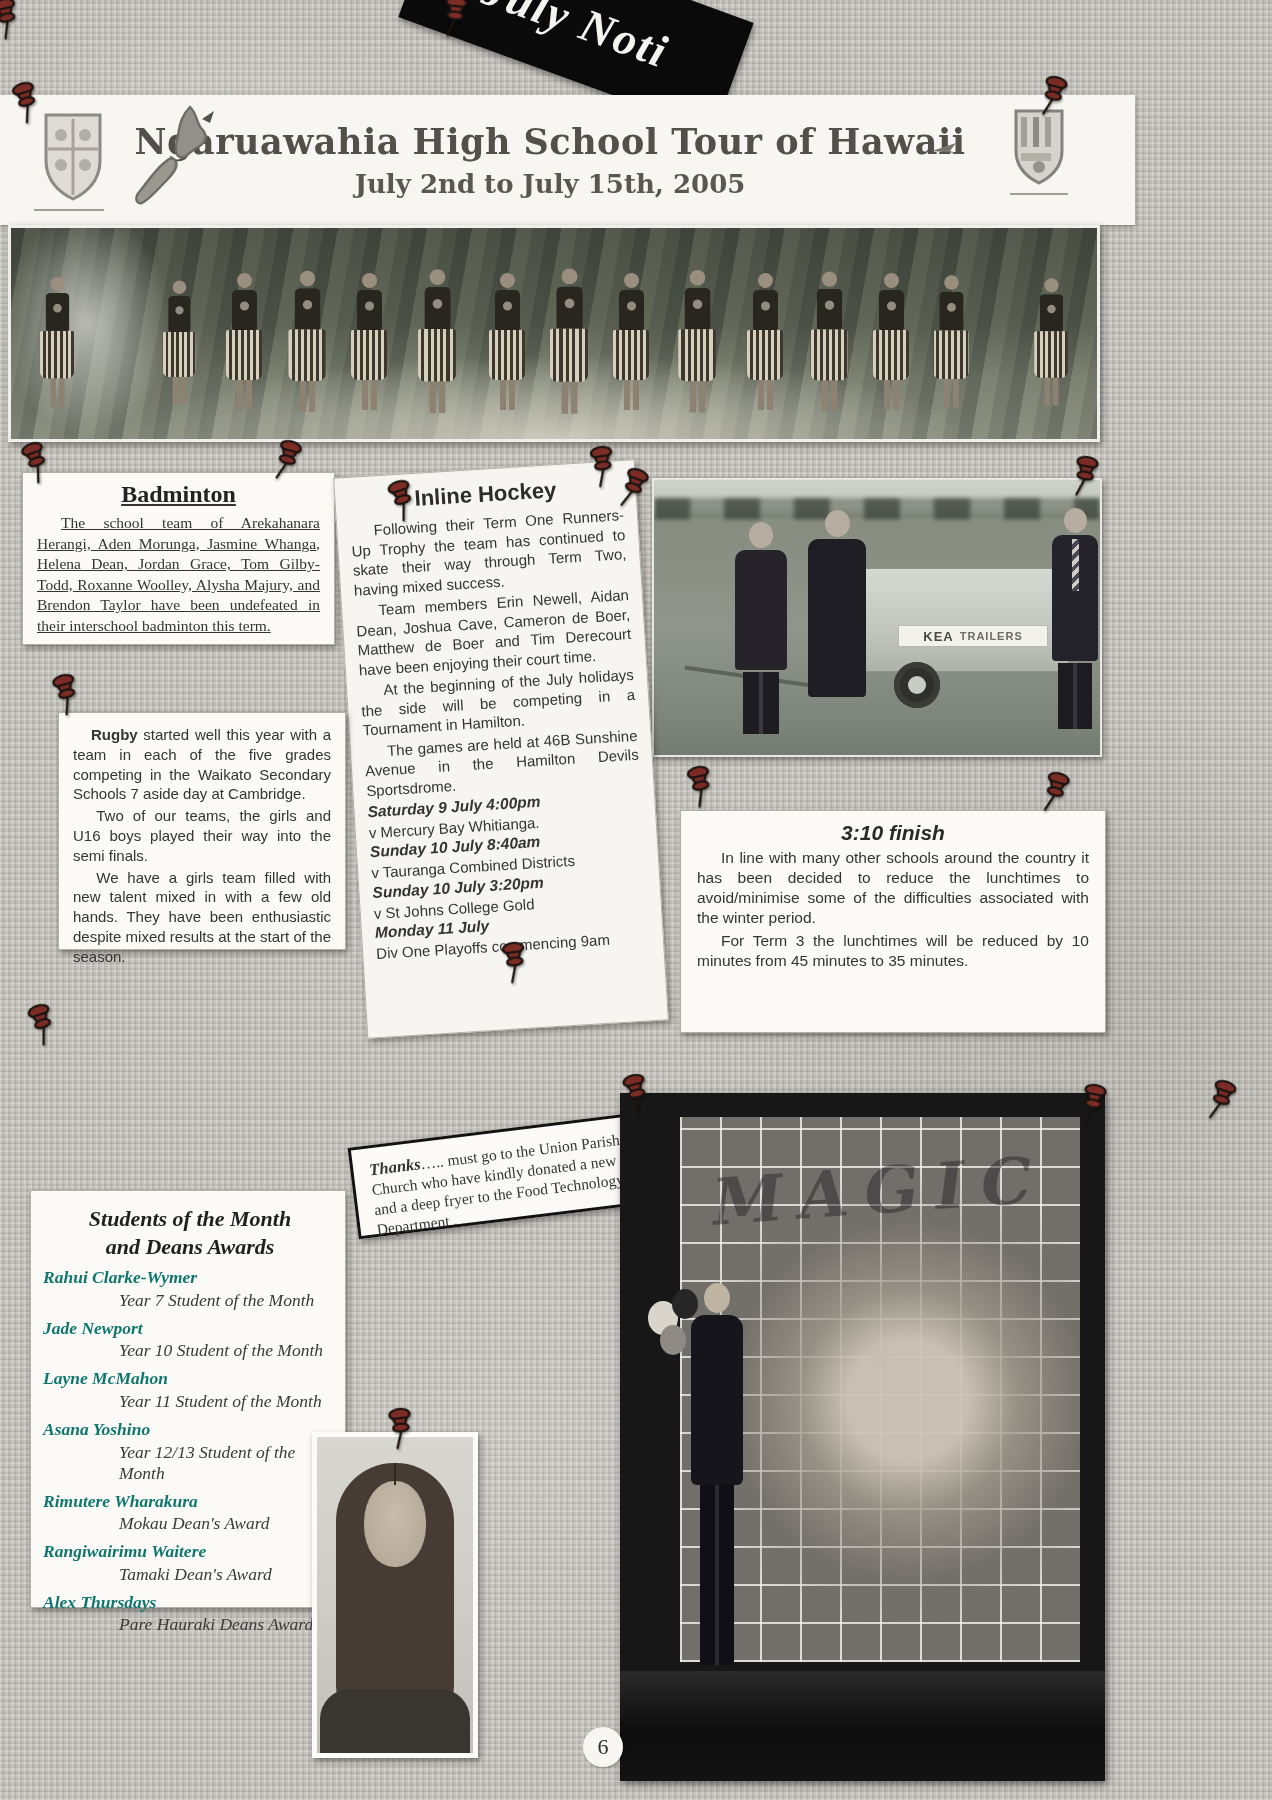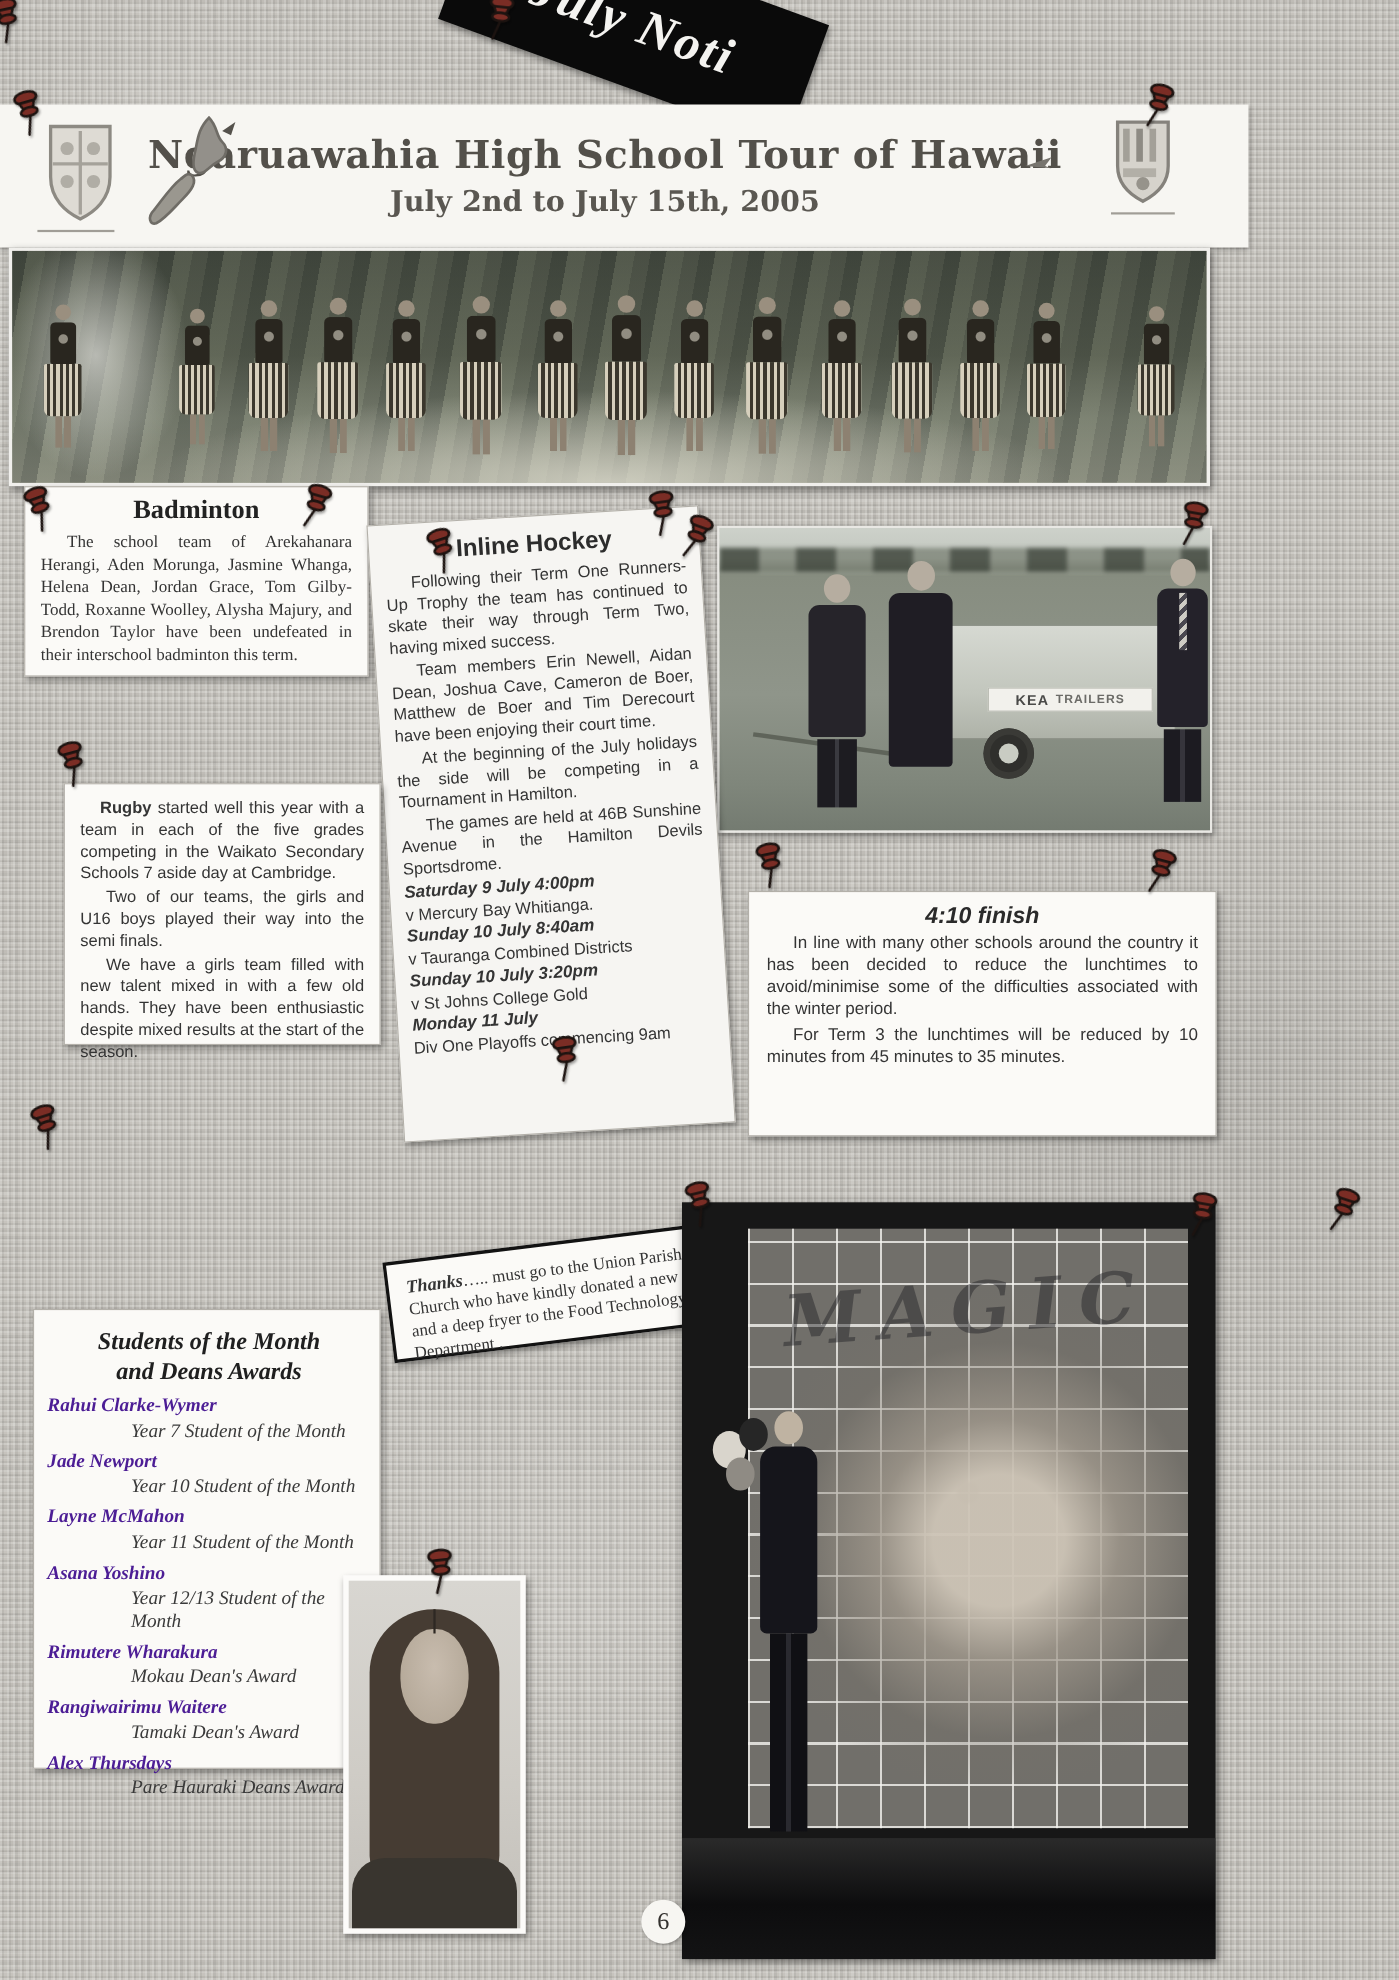--- a/index.html
+++ b/index.html
@@ -47,21 +47,21 @@
   .kfig{position:absolute;bottom:14px;width:36px;height:152px;}
   .kfig .head{width:15px;height:15px;border-radius:50%;background:#9a8f7f;margin:0 auto;}
   .kfig .torso{width:25px;height:40px;background:#29261f;margin:2px auto 0;border-radius:5px 5px 2px 2px;
     background-image:radial-gradient(circle at 50% 40%, rgba(230,225,210,.55) 0 4px, transparent 5px);}
   .kfig .skirt{width:36px;height:50px;margin:0 auto;border-radius:2px 2px 7px 7px;
     background:repeating-linear-gradient(90deg,#d6cfbc 0 3px,#3b372d 3px 6px);}
   .kfig .legs{width:15px;height:30px;margin:0 auto;
     background:linear-gradient(90deg,#8d8171 42%,transparent 42% 58%,#8d8171 58%);}
 
   
-  .badminton{left:22px;top:442px;width:313px;height:173px;padding:8px 14px;}
+  .badminton{left:22px;top:472px;width:313px;height:173px;padding:8px 14px;text-decoration:underline;}
   .badminton h3{margin:0 0 5px 0;text-align:center;font:700 24px "Liberation Serif",serif;color:#222;}
   .badminton p{font:15.5px/1.33 "Liberation Serif",serif;}
 
   
   .hockey{left:350px;top:468px;width:302px;height:562px;padding:10px 13px;transform:rotate(-3.5deg);background:#f6f5f2;}
   .hockey h3{margin:2px 0 6px 0;text-align:center;font:700 22px "Liberation Sans",sans-serif;color:#2c2c2c;}
   .hockey p{font:15px/1.3 "Liberation Sans",sans-serif;}
   .sched div{font:15px/1.3 "Liberation Sans",sans-serif;}
   .sched .when{font:italic 700 15.5px/1.35 "Liberation Sans",sans-serif;}
 
@@ -97,21 +97,21 @@
 
   
   .thanks{left:352px;top:1128px;width:322px;height:92px;padding:12px 16px;transform:rotate(-7deg);
     border:3px solid #121212;}
   .thanks p{font:15.5px/1.3 "Liberation Serif",serif;text-align:left;}
   .thanks .lead{font:700 italic 16.5px "Liberation Serif",serif;}
 
   
   .students{left:30px;top:1190px;width:316px;height:418px;padding:14px 8px 10px 12px;}
   .students .s-title{margin:0;text-align:center;font:italic 700 22px/1.25 "Liberation Serif",serif;color:#1f1f1f;}
-  .students .s-name{font:italic 700 17.5px/1.35 "Liberation Serif",serif;color:#4c1d95;margin-top:6px;}
+  .students .s-name{font:italic 700 17.5px/1.35 "Liberation Serif",serif;color:#0f766e;margin-top:6px;}
   .students .s-award{font:italic 17.5px/1.2 "Liberation Serif",serif;color:#3a3a3a;padding-left:76px;}
 
   
   .photo-girl{position:absolute;left:312px;top:1432px;width:166px;height:326px;background:#fcfbf9;z-index:15;
     box-shadow:2px 3px 6px rgba(0,0,0,.42);padding:5px;box-sizing:border-box;}
   .girl-inner{position:relative;width:100%;height:100%;overflow:hidden;
     background:linear-gradient(180deg,#d8d6d1 0%,#cfccc6 55%,#c3c0ba 100%);}
   .girl-hair{position:absolute;left:50%;top:26px;width:118px;height:250px;transform:translateX(-50%);
     background:#463c33;border-radius:58px 58px 26px 26px;}
   .girl-face{position:absolute;left:50%;top:44px;width:62px;height:86px;transform:translateX(-50%);
@@ -348,21 +348,21 @@
     </div>
   </div>
 
   <div class="card rugby">
     <p><span class="indent" style="display:inline-block;width:1.2em"></span><span class="lead">Rugby</span><span> started well this year with a team in each of the five grades competing in the Waikato Secondary Schools 7 aside day at Cambridge.</span></p>
     <p class="indent">Two of our teams, the girls and U16 boys played their way into the semi finals.</p>
     <p class="indent">We have a girls team filled with new talent mixed in with a few old hands. They have been enthusiastic despite mixed results at the start of the season.</p>
   </div>
 
   <div class="card finish">
-    <h3>4:10 finish</h3>
+    <h3>3:10 finish</h3>
     <p class="indent">In line with many other schools around the country it has been decided to reduce the lunchtimes to avoid/minimise some of the difficulties associated with the winter period.</p>
     <p class="indent">For Term 3 the lunchtimes will be reduced by 10 minutes from 45 minutes to 35 minutes.</p>
   </div>
 
   <div class="card thanks">
     <p><span class="lead">Thanks</span><span>….. must go to the Union Parish Church who have kindly donated a new stove and a deep fryer to the Food Technology Department .</span></p>
   </div>
 
   <div class="card students">
     <p class="s-title">Students of the Month</p>

